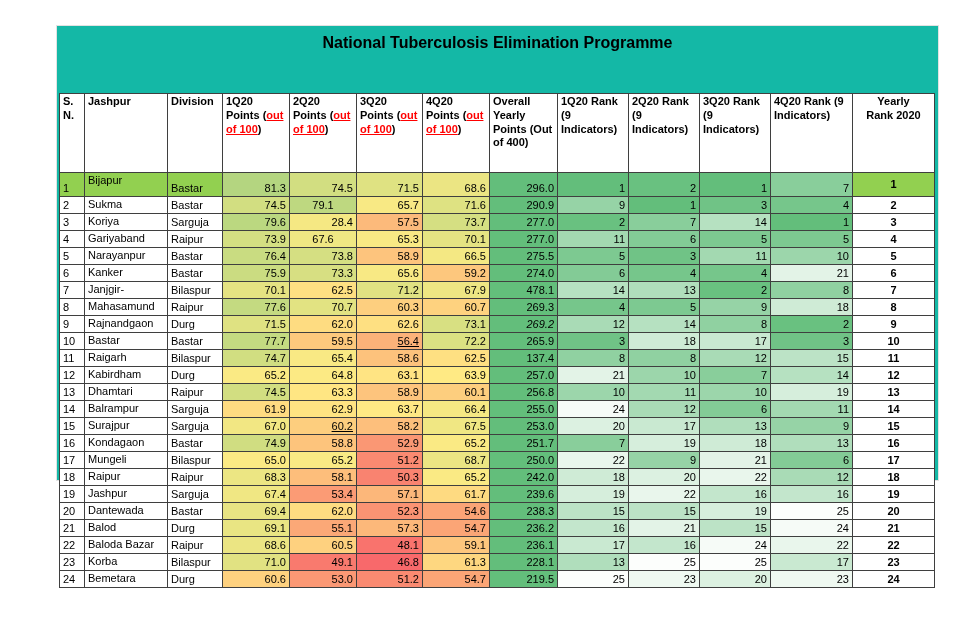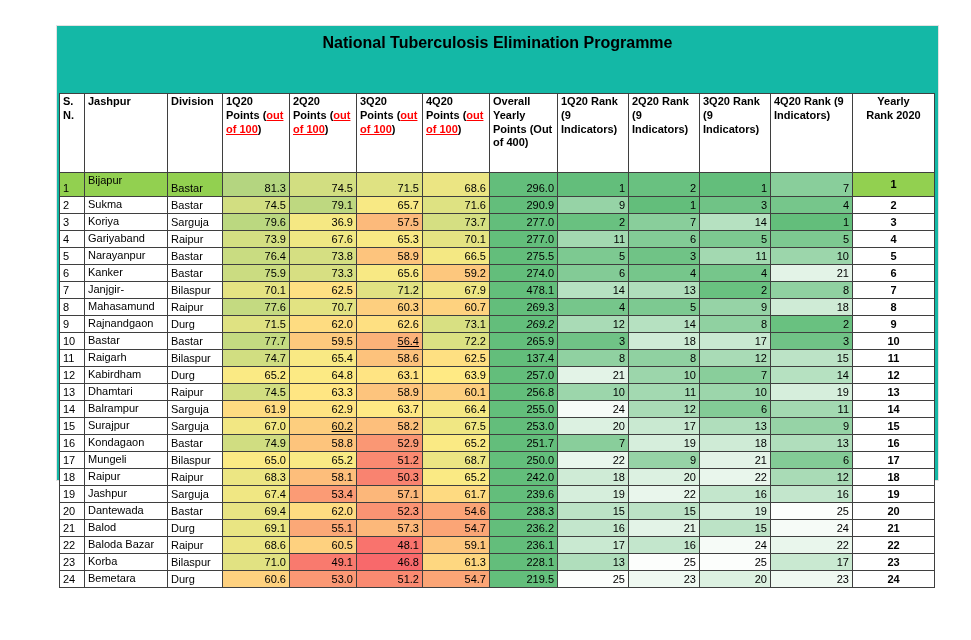--- a/index.html
+++ b/index.html
@@ -77,51 +77,51 @@
           <td class="num" style="background: rgb(105, 193, 128);">2</td>
           <td class="num" style="background: rgb(99, 190, 123);">1</td>
           <td class="num" style="background: rgb(137, 206, 155);">7</td>
           <td class="center bold" style="background: rgb(146, 208, 80);">1</td>
         </tr>
         <tr style="height: 17px;">
           <td class="left">2</td>
           <td class="left top">Sukma</td>
           <td class="left">Bastar</td>
           <td class="num" style="background: rgb(210, 222, 129);">74.5</td>
-          <td class="num" style="background: rgb(190, 216, 128);">79.1</td>
+          <td class="num" style="background: rgb(190, 216, 128); text-align: center;">79.1</td>
           <td class="num" style="background: rgb(248, 233, 132);">65.7</td>
           <td class="num" style="background: rgb(222, 226, 130);">71.6</td>
           <td class="num" style="background: rgb(99, 190, 123);">290.9</td>
           <td class="num" style="background: rgb(150, 211, 166);">9</td>
           <td class="num" style="background: rgb(99, 190, 123);">1</td>
           <td class="num" style="background: rgb(112, 195, 134);">3</td>
           <td class="num" style="background: rgb(118, 198, 139);">4</td>
           <td class="center bold" style="background: rgb(255, 255, 255);">2</td>
         </tr>
         <tr style="height: 17px;">
           <td class="left">3</td>
           <td class="left top">Koriya</td>
           <td class="left">Sarguja</td>
           <td class="num" style="background: rgb(187, 216, 128);">79.6</td>
-          <td class="num" style="background: rgb(245, 232, 131);">36.9</td>
+          <td class="num" style="background: rgb(245, 232, 131);">28.4</td>
           <td class="num" style="background: rgb(252, 186, 123);">57.5</td>
           <td class="num" style="background: rgb(213, 223, 130); padding-left: 17px;">73.7</td>
           <td class="num" style="background: rgb(99, 190, 123);">277.0</td>
           <td class="num" style="background: rgb(105, 193, 128);">2</td>
           <td class="num" style="background: rgb(137, 206, 155);">7</td>
           <td class="num" style="background: rgb(182, 225, 193);">14</td>
           <td class="num" style="background: rgb(99, 190, 123);">1</td>
           <td class="center bold" style="background: rgb(255, 255, 255);">3</td>
         </tr>
         <tr style="height: 17px;">
           <td class="left">4</td>
           <td class="left top">Gariyaband</td>
           <td class="left">Raipur</td>
           <td class="num" style="background: rgb(212, 223, 130);">73.9</td>
-          <td class="num" style="background: rgb(239, 231, 131);">67.6</td>
+          <td class="num" style="background: rgb(239, 231, 131); text-align: center;">67.6</td>
           <td class="num" style="background: rgb(249, 233, 132);">65.3</td>
           <td class="num" style="background: rgb(229, 227, 130);">70.1</td>
           <td class="num" style="background: rgb(99, 190, 123);">277.0</td>
           <td class="num" style="background: rgb(163, 217, 177);">11</td>
           <td class="num" style="background: rgb(131, 203, 150);">6</td>
           <td class="num" style="background: rgb(125, 201, 145);">5</td>
           <td class="num" style="background: rgb(125, 201, 145);">5</td>
           <td class="center bold" style="background: rgb(255, 255, 255);">4</td>
         </tr>
         <tr style="height: 17px;">

